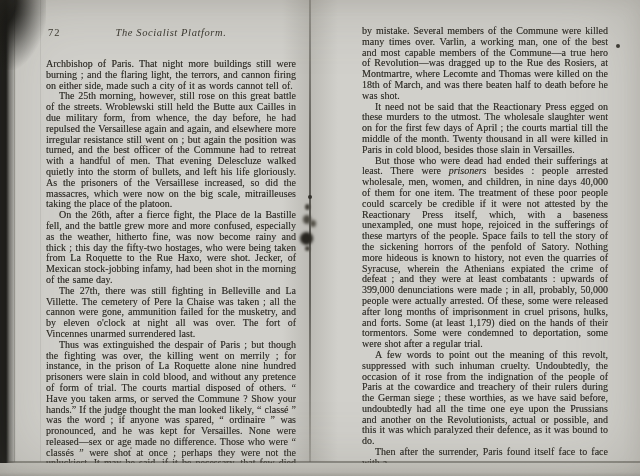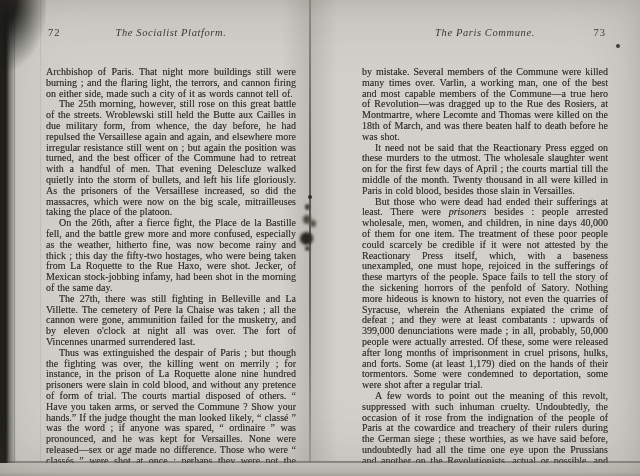--- a/index.html
+++ b/index.html
@@ -65,21 +65,21 @@
   }
   .below-strip {
     position: absolute; left: 0; top: 463px; width: 640px; height: 13px;
     background: linear-gradient(to bottom, #cccbc5 0%, #c6c5bf 70%, #b2b1ab 100%);
   }
   
   .page-col { position: absolute; top: 26px; color: #32302a; }
   .page-col.left  { left: 46px;  width: 250px; }
   .page-col.right { left: 362px; width: 246px; }
   .running-head {
-    position: relative; height: 13px; margin-bottom: 28px;
+    position: relative; height: 13px; margin-bottom: 20px;
     font-size: 10.5px; line-height: 13px; white-space: nowrap;
   }
   .running-title {
     position: absolute; left: 0; right: 0; text-align: center;
     font-style: italic; letter-spacing: 0.6px; color: #3a372f;
   }
   .page-num { position: absolute; letter-spacing: 1px; color: #3a372f; }
   .page-num.pn-left  { left: 2px; }
   .page-num.pn-right { right: 2px; }
   .page-body { text-align: justify; }
@@ -104,24 +104,20 @@
     <div class="page-body">
         <p class="para"><span>Archbishop of Paris.  That night more buildings still were burning ;  and the flaring light, the terrors, and cannon firing on either side, made such a city of it as words cannot tell of.</span></p>
         <p class="para indent"><span>The 25th morning, however, still rose on this great battle of the streets.  Wroblewski still held the Butte aux Cailles in due military form, from whence, the day before, he had repulsed the Versaillese again and again, and elsewhere more irregular resistance still went on ; but again the position was turned, and the best officer of the Commune had to retreat with a handful of men.  That evening Delescluze walked quietly into the storm of bullets, and left his life gloriously.  As the prisoners of the Versaillese increased, so did the massacres, which were now on the big scale, mitrailleuses taking the place of the platoon.</span></p>
         <p class="para indent"><span>On the 26th, after a fierce fight, the Place de la Bastille fell, and the battle grew more and more confused, especially as the weather, hitherto fine, was now become rainy and thick ; this day the fifty-two hostages, who were being taken from La Roquette to the Rue Haxo, were shot.  Jecker, of Mexican stock-jobbing infamy, had been shot in the morning of the same day.</span></p>
         <p class="para indent"><span>The 27th, there was still fighting in Belleville and La Villette. The cemetery of Pere la Chaise was taken ; all the cannon were gone, ammunition failed for the musketry, and by eleven o'clock at night all was over.  The fort of Vincennes unarmed surrendered last.</span></p>
         <p class="para indent"><span>Thus was extinguished the despair of Paris ; but though the fighting was over, the killing went on merrily ; for instance, in the prison of La Roquette alone nine hundred prisoners were slain in cold blood, and without any pretence of form of trial. The courts martial disposed of others.  “ Have you taken arms, or served the Commune ?  Show your hands.”  If the judge thought the man looked likely, “ classé ” was the word ; if anyone was spared, “ ordinaire ” was pronounced, and he was kept for Versailles.  None were released—sex or age made no difference. Those who were “ classés ” were shot at once ; perhaps they were not the unluckiest.  It may be said, if it be necessary, that few died other than manfully.  In more than one case men were shot</span></p>
       </div>
   </div>
 
   <div class="page-col right">
-    <div class="running-head">
-      <span class="running-title">The Paris Commune.</span>
-      <span class="page-num pn-right">73</span>
-    </div>
     <div class="page-body">
         <p class="para"><span>by mistake.  Several members of the Commune were killed many times over.  Varlin, a working man, one of the best and most capable members of the Commune—a true hero of Revolution—was dragged up to the Rue des Rosiers, at Montmartre, where Lecomte and Thomas were killed on the 18th of March, and was there beaten half to death before he was shot.</span></p>
         <p class="para indent"><span>It need not be said that the Reactionary Press egged on these murders to the utmost.  The wholesale slaughter went on for the first few days of April ; the courts martial till the middle of the month.  Twenty thousand in all were killed in Paris in cold blood, besides those slain in Versailles.</span></p>
         <p class="para indent"><span>But those who were dead had ended their sufferings at least. There were </span><span class="italic">prisoners</span><span> besides : people arrested wholesale, men, women, and children, in nine days 40,000 of them for one item. The treatment of these poor people could scarcely be credible if it were not attested by the Reactionary Press itself, which, with a baseness unexampled, one must hope, rejoiced in the sufferings of these martyrs of the people.  Space fails to tell the story of the sickening horrors of the penfold of Satory.  Nothing more hideous is known to history, not even the quarries of Syracuse, wherein the Athenians expiated the crime of defeat ; and they were at least combatants : upwards of 399,000 denunciations were made ; in all, probably, 50,000 people were actually arrested.  Of these, some were released after long months of imprisonment in cruel prisons, hulks, and forts.  Some (at least 1,179) died on the hands of their tormentors.  Some were condemned to deportation, some were shot after a regular trial.</span></p>
         <p class="para indent"><span>A few words to point out the meaning of this revolt, suppressed with such inhuman cruelty.  Undoubtedly, the occasion of it rose from the indignation of the people of Paris at the cowardice and treachery of their rulers during the German siege ; these worthies, as we have said before, undoubtedly had all the time one eye upon the Prussians and another on the Revolutionists, actual or possible, and this it was which paralyzed their defence, as it was bound to do.</span></p>
         <p class="para indent"><span>Then after the surrender, Paris  found itself face to face with a</span></p>
       </div>
   </div>
 
   <div class="gutter-shade-left"></div>

